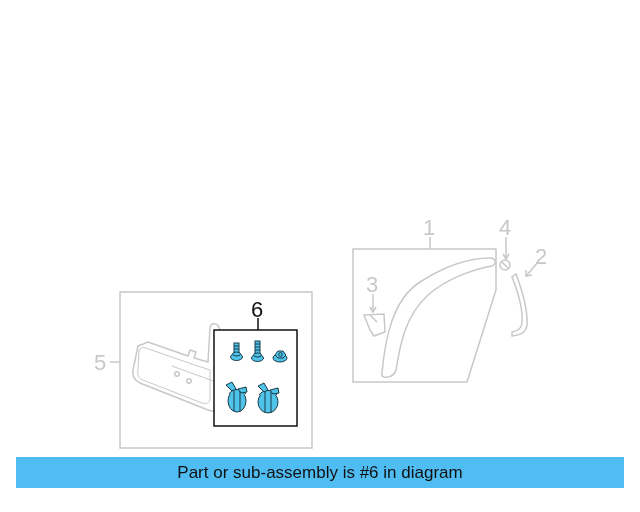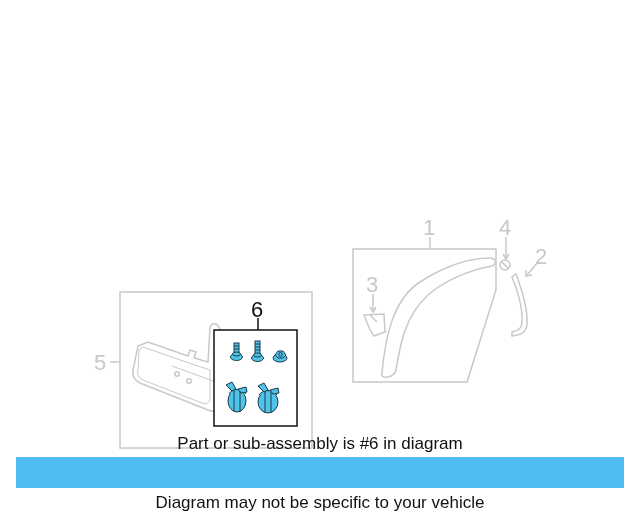--- a/index.html
+++ b/index.html
@@ -146,14 +146,13 @@
   <span class="callout" style="left:423px; top:217px;">1</span>
   <span class="callout" style="left:535px; top:246px;">2</span>
   <span class="callout" style="left:366px; top:274px;">3</span>
   <span class="callout" style="left:499px; top:217px;">4</span>
   <span class="callout" style="left:94px; top:352px;">5</span>
   <span class="callout active" style="left:251px; top:299px;">6</span>
 </div>
 
 <div class="banner">
   <div class="banner-line">Part or sub-assembly is #6 in diagram</div>
-  <div class="banner-line">Diagram may not be specific to your vehicle</div>
 </div>
 
 </body></html>

